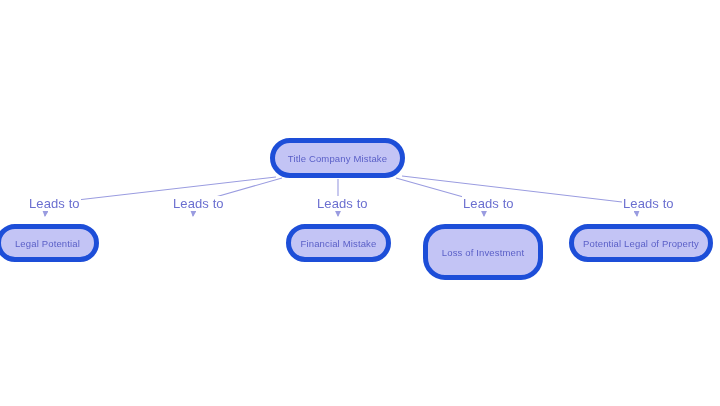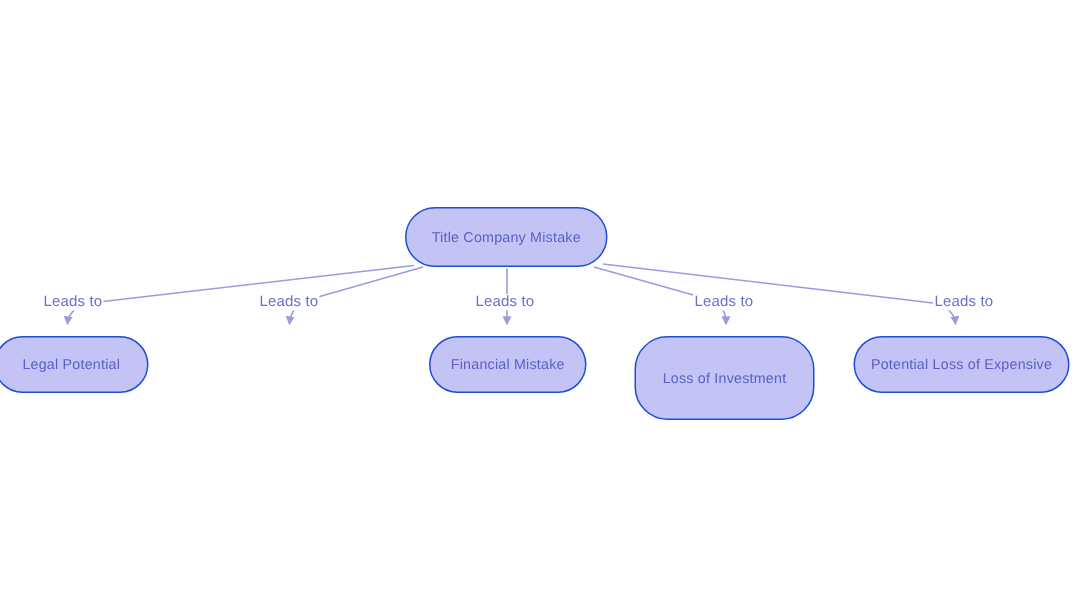--- a/index.html
+++ b/index.html
@@ -23,35 +23,35 @@
     position: absolute;
     left: 0;
     top: 0;
     width: 720px;
     height: 406px;
   }
   .node {
     position: absolute;
     box-sizing: border-box;
     background: #c3c4f5;
-    border: 1px solid #1d4ed8;
+    border: 5px solid #1d4ed8;
     border-radius: 22px;
     display: flex;
     align-items: center;
     justify-content: center;
     color: #5a5fc7;
     font-size: 9.5px;
     letter-spacing: 0.15px;
     white-space: nowrap;
     font-family: "Liberation Sans", sans-serif;
   }
   .edge-label {
     position: absolute;
     color: #6b6fd0;
-    font-size: 10px;
+    font-size: 13px;
     letter-spacing: 0.1px;
     white-space: nowrap;
     font-family: "Liberation Sans", sans-serif;
     background: #ffffff;
     padding: 0 1px;
   }
 </style>
 </head>
 <body>
 
@@ -86,21 +86,21 @@
 
   <div class="node" style="left:286px; top:224px; width:105px; height:38px;">
     <span>Financial Mistake</span>
   </div>
 
   <div class="node" style="left:423px; top:224px; width:120px; height:56px;align-items:center;">
     <span>Loss of Investment</span>
   </div>
 
   <div class="node" style="left:569px; top:224px; width:144px; height:38px;">
-    <span>Potential Loss of Expensive</span>
+    <span>Potential Legal of Property</span>
   </div>
 
   <div class="edge-label" style="left:28px; top:196px;">
     <span>Leads to</span>
   </div>
 
   <div class="edge-label" style="left:172px; top:196px;">
     <span>Leads to</span>
   </div>
 

